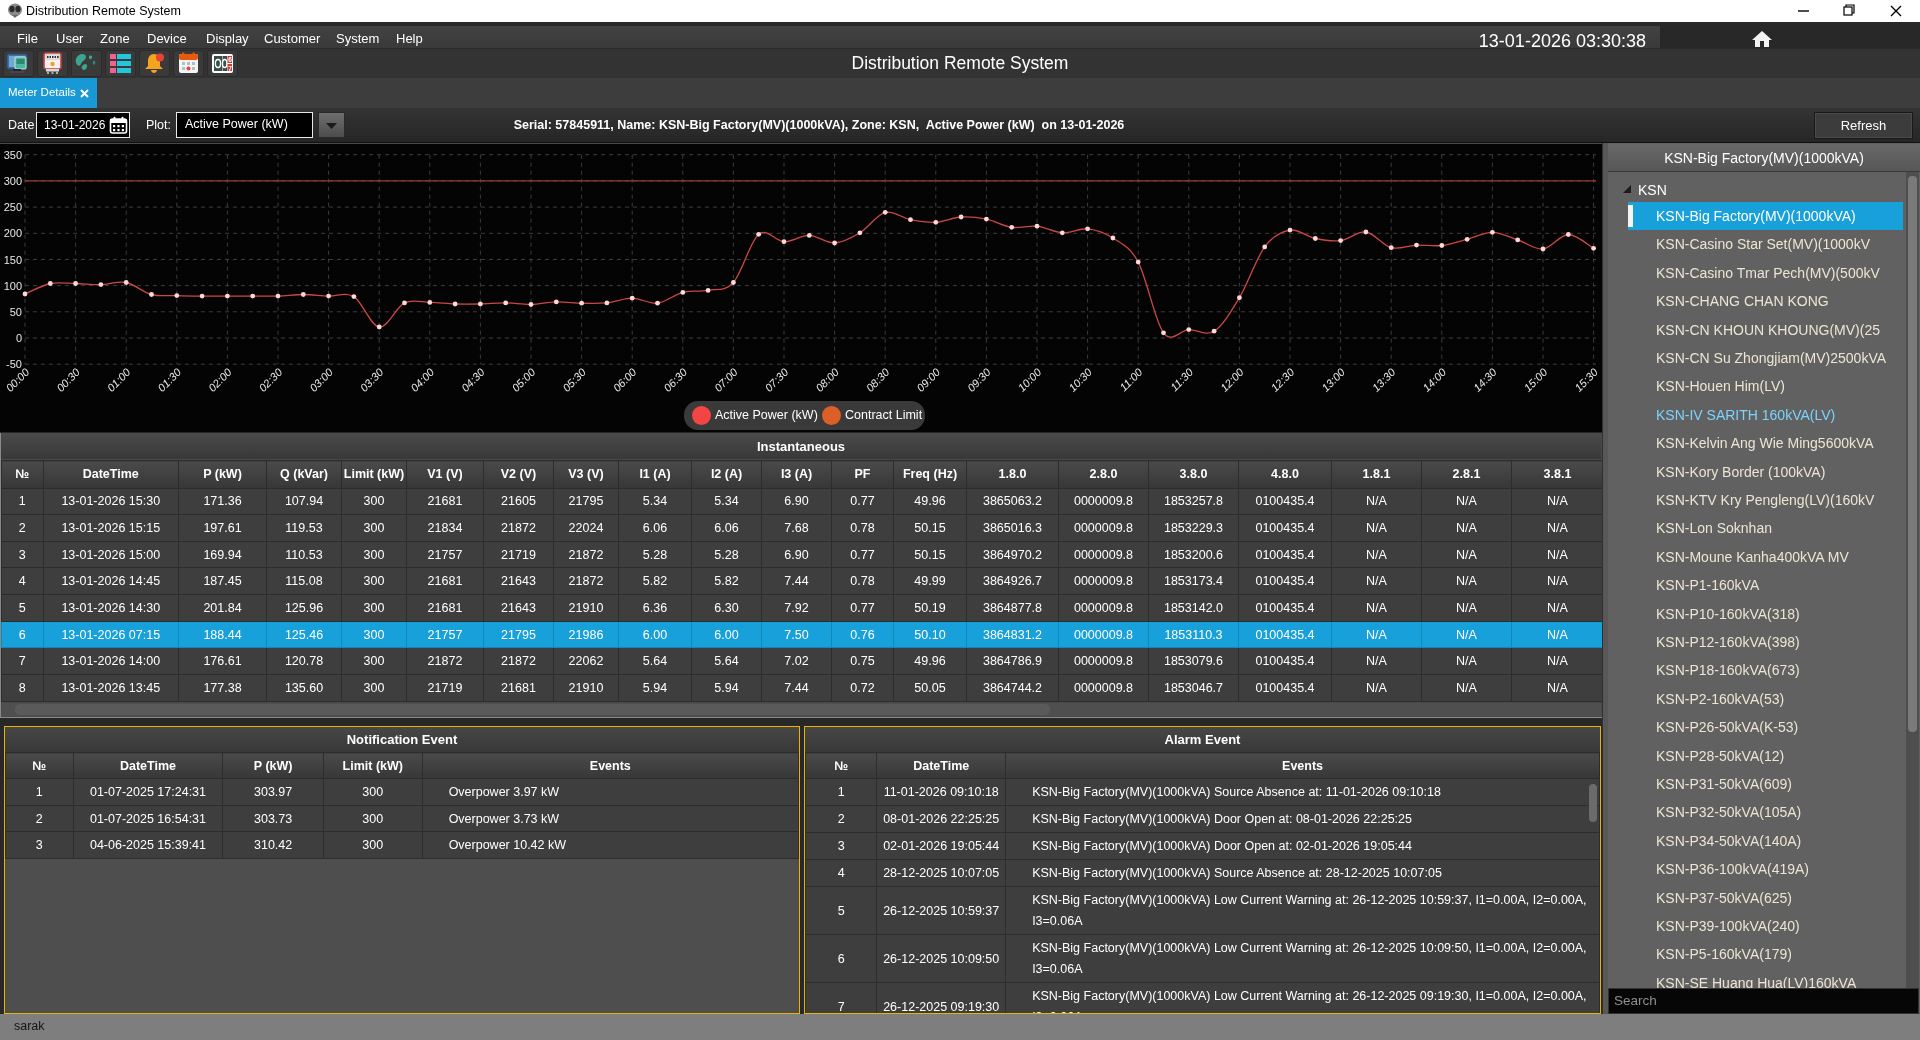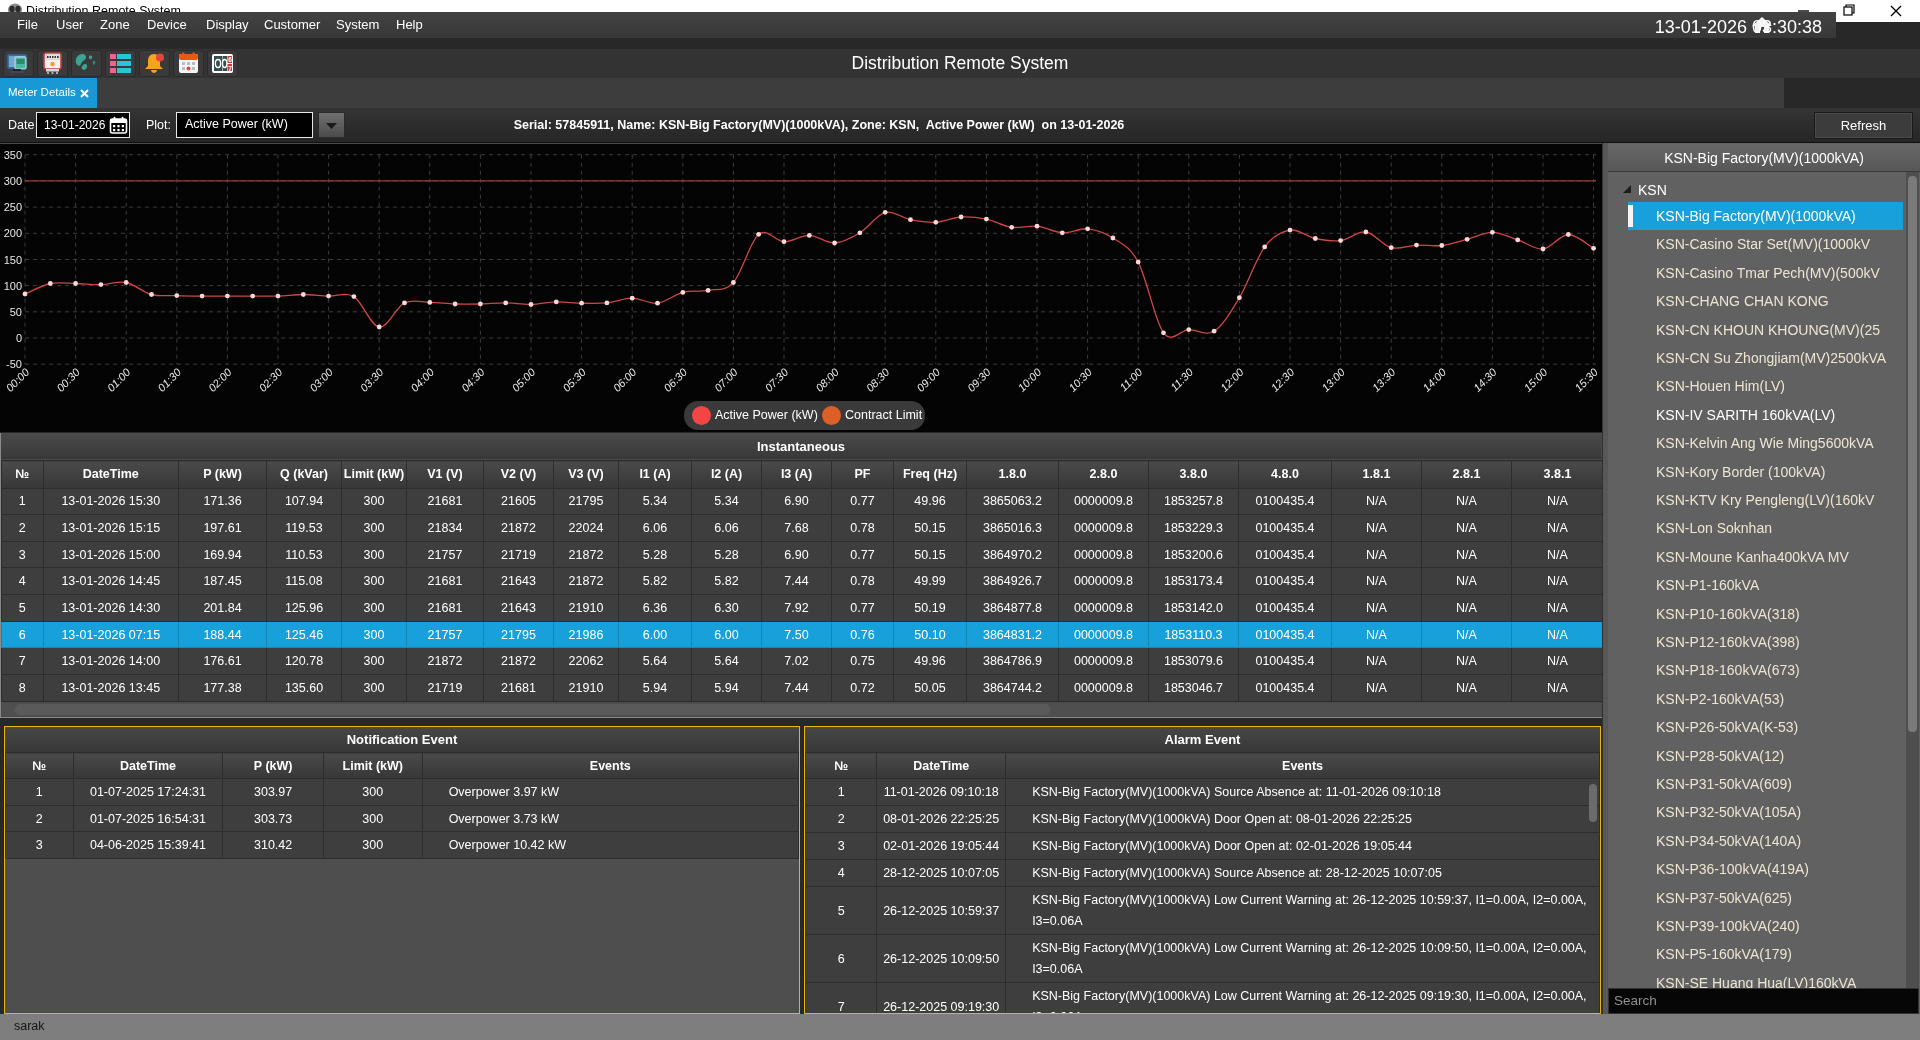--- a/index.html
+++ b/index.html
@@ -7,35 +7,35 @@
   font-family:"Liberation Sans", sans-serif; }
 .abs { position:absolute; }
 #app { position:relative; width:1920px; height:1040px; }
 
 
 #titlebar { left:0; top:0; width:1920px; height:22px; background:#fff; color:#000; }
 #titlebar .t { position:absolute; left:26px; top:4px; font-size:12.5px; }
 .winbtn { position:absolute; top:0; width:30px; height:22px; }
 
 
-#menubar { left:0; top:12px; width:1836px; height:26px;
+#menubar { left:0; top:26px; width:1660px; height:26px;
   background:linear-gradient(#424242,#383838); color:#fff; font-size:13px;padding-left:8px; }
 #menubar span.mi { position:absolute; top:5px; }
 #menudate { position:absolute; top:5px; right:14px; font-size:18px; }
 
 
 #toolbar { left:0; top:48px; width:1920px; height:30px; background:#333;
   border-top:1px solid #2a2a2a; }
 .tbtn { position:absolute; top:1px; width:31px; height:27px; background:#3a3a3a;
   border:1px solid #2c2c2c; border-radius:3px; }
 #apptitle { position:absolute; top:4px; left:0; width:1920px; text-align:center;
   color:#fff; font-size:17.5px; }
 
 
-#tabrow { left:0; top:78px; width:1784px; height:30px; background:#3d3d3d; }
+#tabrow { left:0; top:78px; width:1920px; height:30px; background:#3d3d3d; }
 #tab1 { position:absolute; left:0; top:0; width:97px; height:30px; background:#1898d5;
   color:#fff; font-size:11.5px; }
 
 
 #ctrlrow { left:0; top:108px; width:1920px; height:35px;
   background:linear-gradient(#343434,#262626); border-bottom:1px solid #111; color:#fff; }
 .ctl-label { position:absolute; top:10px; font-size:12.5px; }
 #dateinput { position:absolute; left:36px; top:4px; width:94px; height:26px;
   background:#000; border:1px solid #e8e8e8; color:#fff; font-size:12.5px; }
 #plotinput { position:absolute; left:176px; top:4px; width:137px; height:26px;
@@ -782,21 +782,21 @@
     <div id="tsel">
           <div id="tselbar"></div>
         </div>
     <span class="titem" style="top:36px;color:#fff">KSN-Big Factory(MV)(1000kVA)</span>
     <span class="titem" style="top:64px;color:#ece5d3">KSN-Casino Star Set(MV)(1000kV</span>
     <span class="titem" style="top:93px;color:#ece5d3">KSN-Casino Tmar Pech(MV)(500kV</span>
     <span class="titem" style="top:121px;color:#ece5d3">KSN-CHANG CHAN KONG</span>
     <span class="titem" style="top:150px;color:#ece5d3">KSN-CN KHOUN KHOUNG(MV)(25</span>
     <span class="titem" style="top:178px;color:#ece5d3">KSN-CN Su Zhongjiam(MV)2500kVA</span>
     <span class="titem" style="top:206px;color:#ece5d3">KSN-Houen Him(LV)</span>
-    <span class="titem" style="top:235px;color:#ffffff">KSN-IV SARITH 160kVA(LV)</span>
+    <span class="titem" style="top:235px;color:#7dd3fc">KSN-IV SARITH 160kVA(LV)</span>
     <span class="titem" style="top:263px;color:#ece5d3">KSN-Kelvin Ang Wie Ming5600kVA</span>
     <span class="titem" style="top:292px;color:#ece5d3">KSN-Kory Border (100kVA)</span>
     <span class="titem" style="top:320px;color:#ece5d3">KSN-KTV Kry Pengleng(LV)(160kV</span>
     <span class="titem" style="top:348px;color:#ece5d3">KSN-Lon Soknhan</span>
     <span class="titem" style="top:377px;color:#ece5d3">KSN-Moune Kanha400kVA MV</span>
     <span class="titem" style="top:405px;color:#ece5d3">KSN-P1-160kVA</span>
     <span class="titem" style="top:434px;color:#ece5d3">KSN-P10-160kVA(318)</span>
     <span class="titem" style="top:462px;color:#ece5d3">KSN-P12-160kVA(398)</span>
     <span class="titem" style="top:490px;color:#ece5d3">KSN-P18-160kVA(673)</span>
     <span class="titem" style="top:519px;color:#ece5d3">KSN-P2-160kVA(53)</span>

